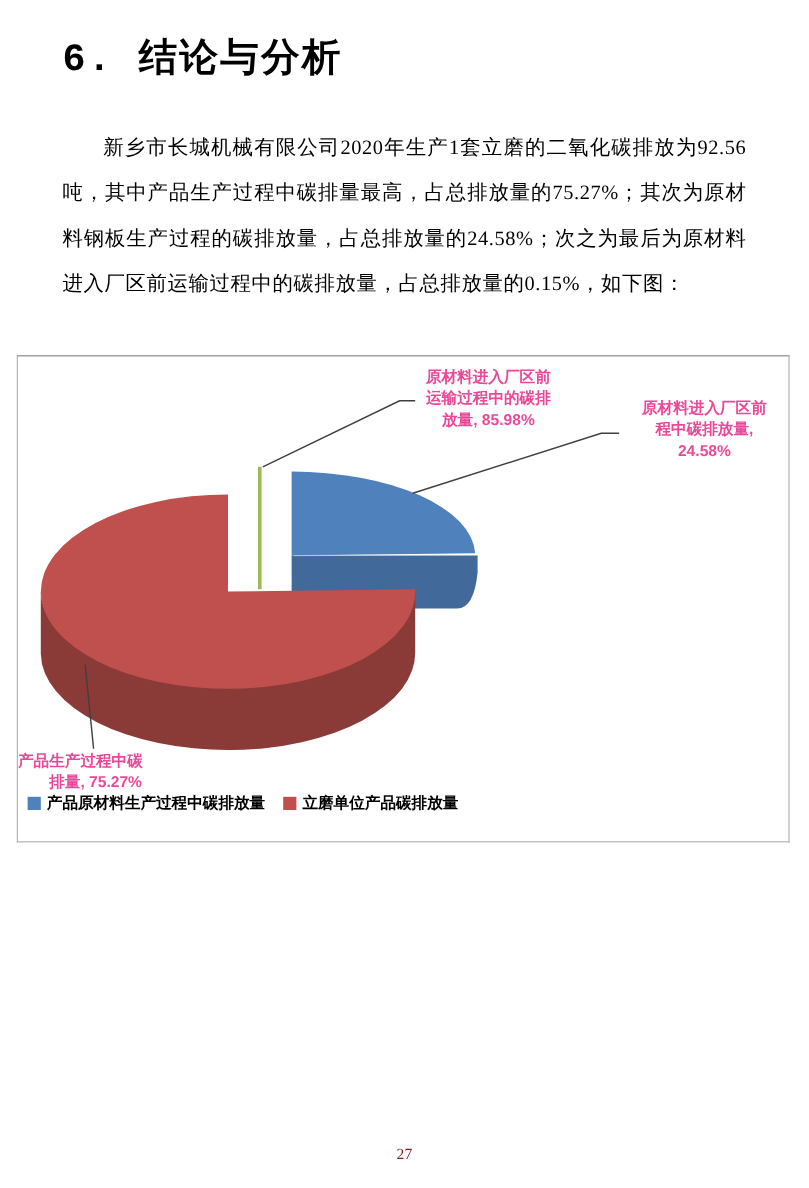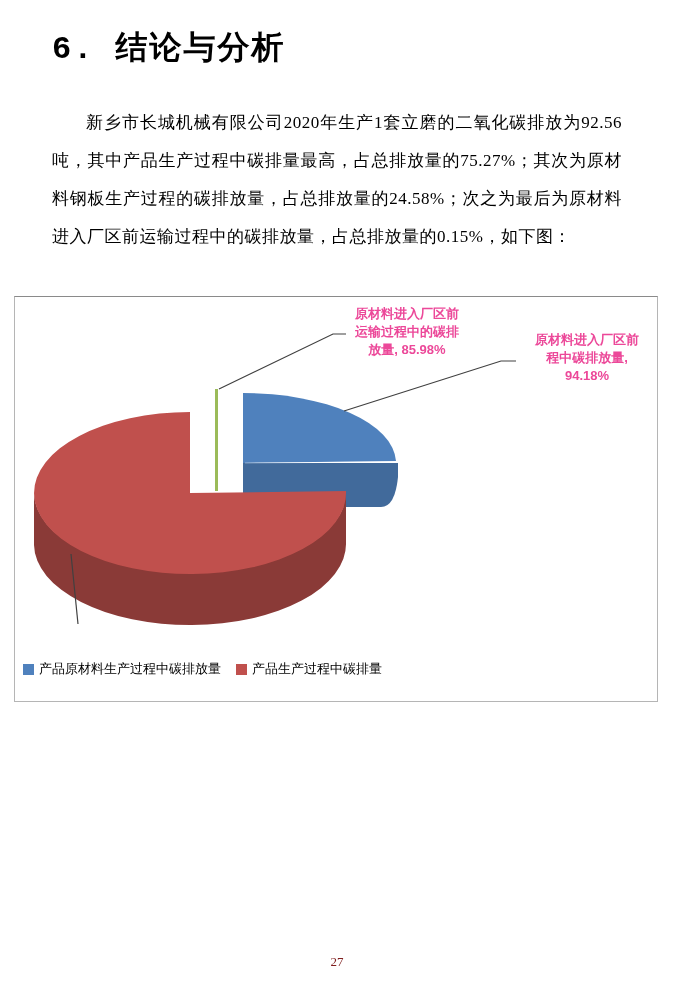--- a/index.html
+++ b/index.html
@@ -48,21 +48,21 @@
   .chart-label span { display: block; }
   .label-transport { left: 318px; top: 8px;  width: 148px; }
   .label-raw      { left: 498px; top: 34px; width: 148px; }
   .label-prod     { left: 0px;  top: 328px; width: 142px; text-align: left; }
   .label-prod span + span { padding-left: 26px; }
 
   .legend {
     position: absolute; left: 8px; top: 363px; width: 630px;
     display: flex; align-items: center; gap: 15px;
     font-family: "Liberation Sans", "DejaVu Sans", sans-serif;
-    font-size: 13px; font-weight: normal; white-space: nowrap;
+    font-size: 13px; font-weight: bold; white-space: nowrap;
   }
   .legend-item { display: flex; align-items: center; gap: 5px; }
   .legend-swatch { width: 11px; height: 11px; display: inline-block; }
 
   .page-number {
     position: absolute; left: 0; right: 0; top: 954px;
     text-align: center;
     font-size: 13px; color: #7f1d1d;
     font-family: "Liberation Serif", "DejaVu Serif", serif;
   }
@@ -99,32 +99,36 @@
 
     <div class="chart-label label-transport">
       <span>原材料进入厂区前</span>
       <span>运输过程中的碳排</span>
       <span>放量, 85.98%</span>
     </div>
 
     <div class="chart-label label-raw">
       <span>原材料进入厂区前</span>
       <span>程中碳排放量,</span>
-      <span>94.18%</span>
+      <span>24.58%</span>
     </div>
 
+    <div class="chart-label label-prod">
+      <span>产品生产过程中碳</span>
+      <span>排量, 75.27%</span>
+    </div>
 
     <div class="legend">
       <div class="legend-item">
         <span class="legend-swatch" style="background: rgb(79, 129, 189);"></span>
         <span>产品原材料生产过程中碳排放量</span>
       </div>
       <div class="legend-item">
         <span class="legend-swatch" style="background: rgb(192, 80, 77);"></span>
-        <span>产品生产过程中碳排量</span>
+        <span>立磨单位产品碳排放量</span>
       </div>
     </div>
 
   </div>
 
   <div class="page-number">27</div>
 
 </div>
 
 </body></html>

